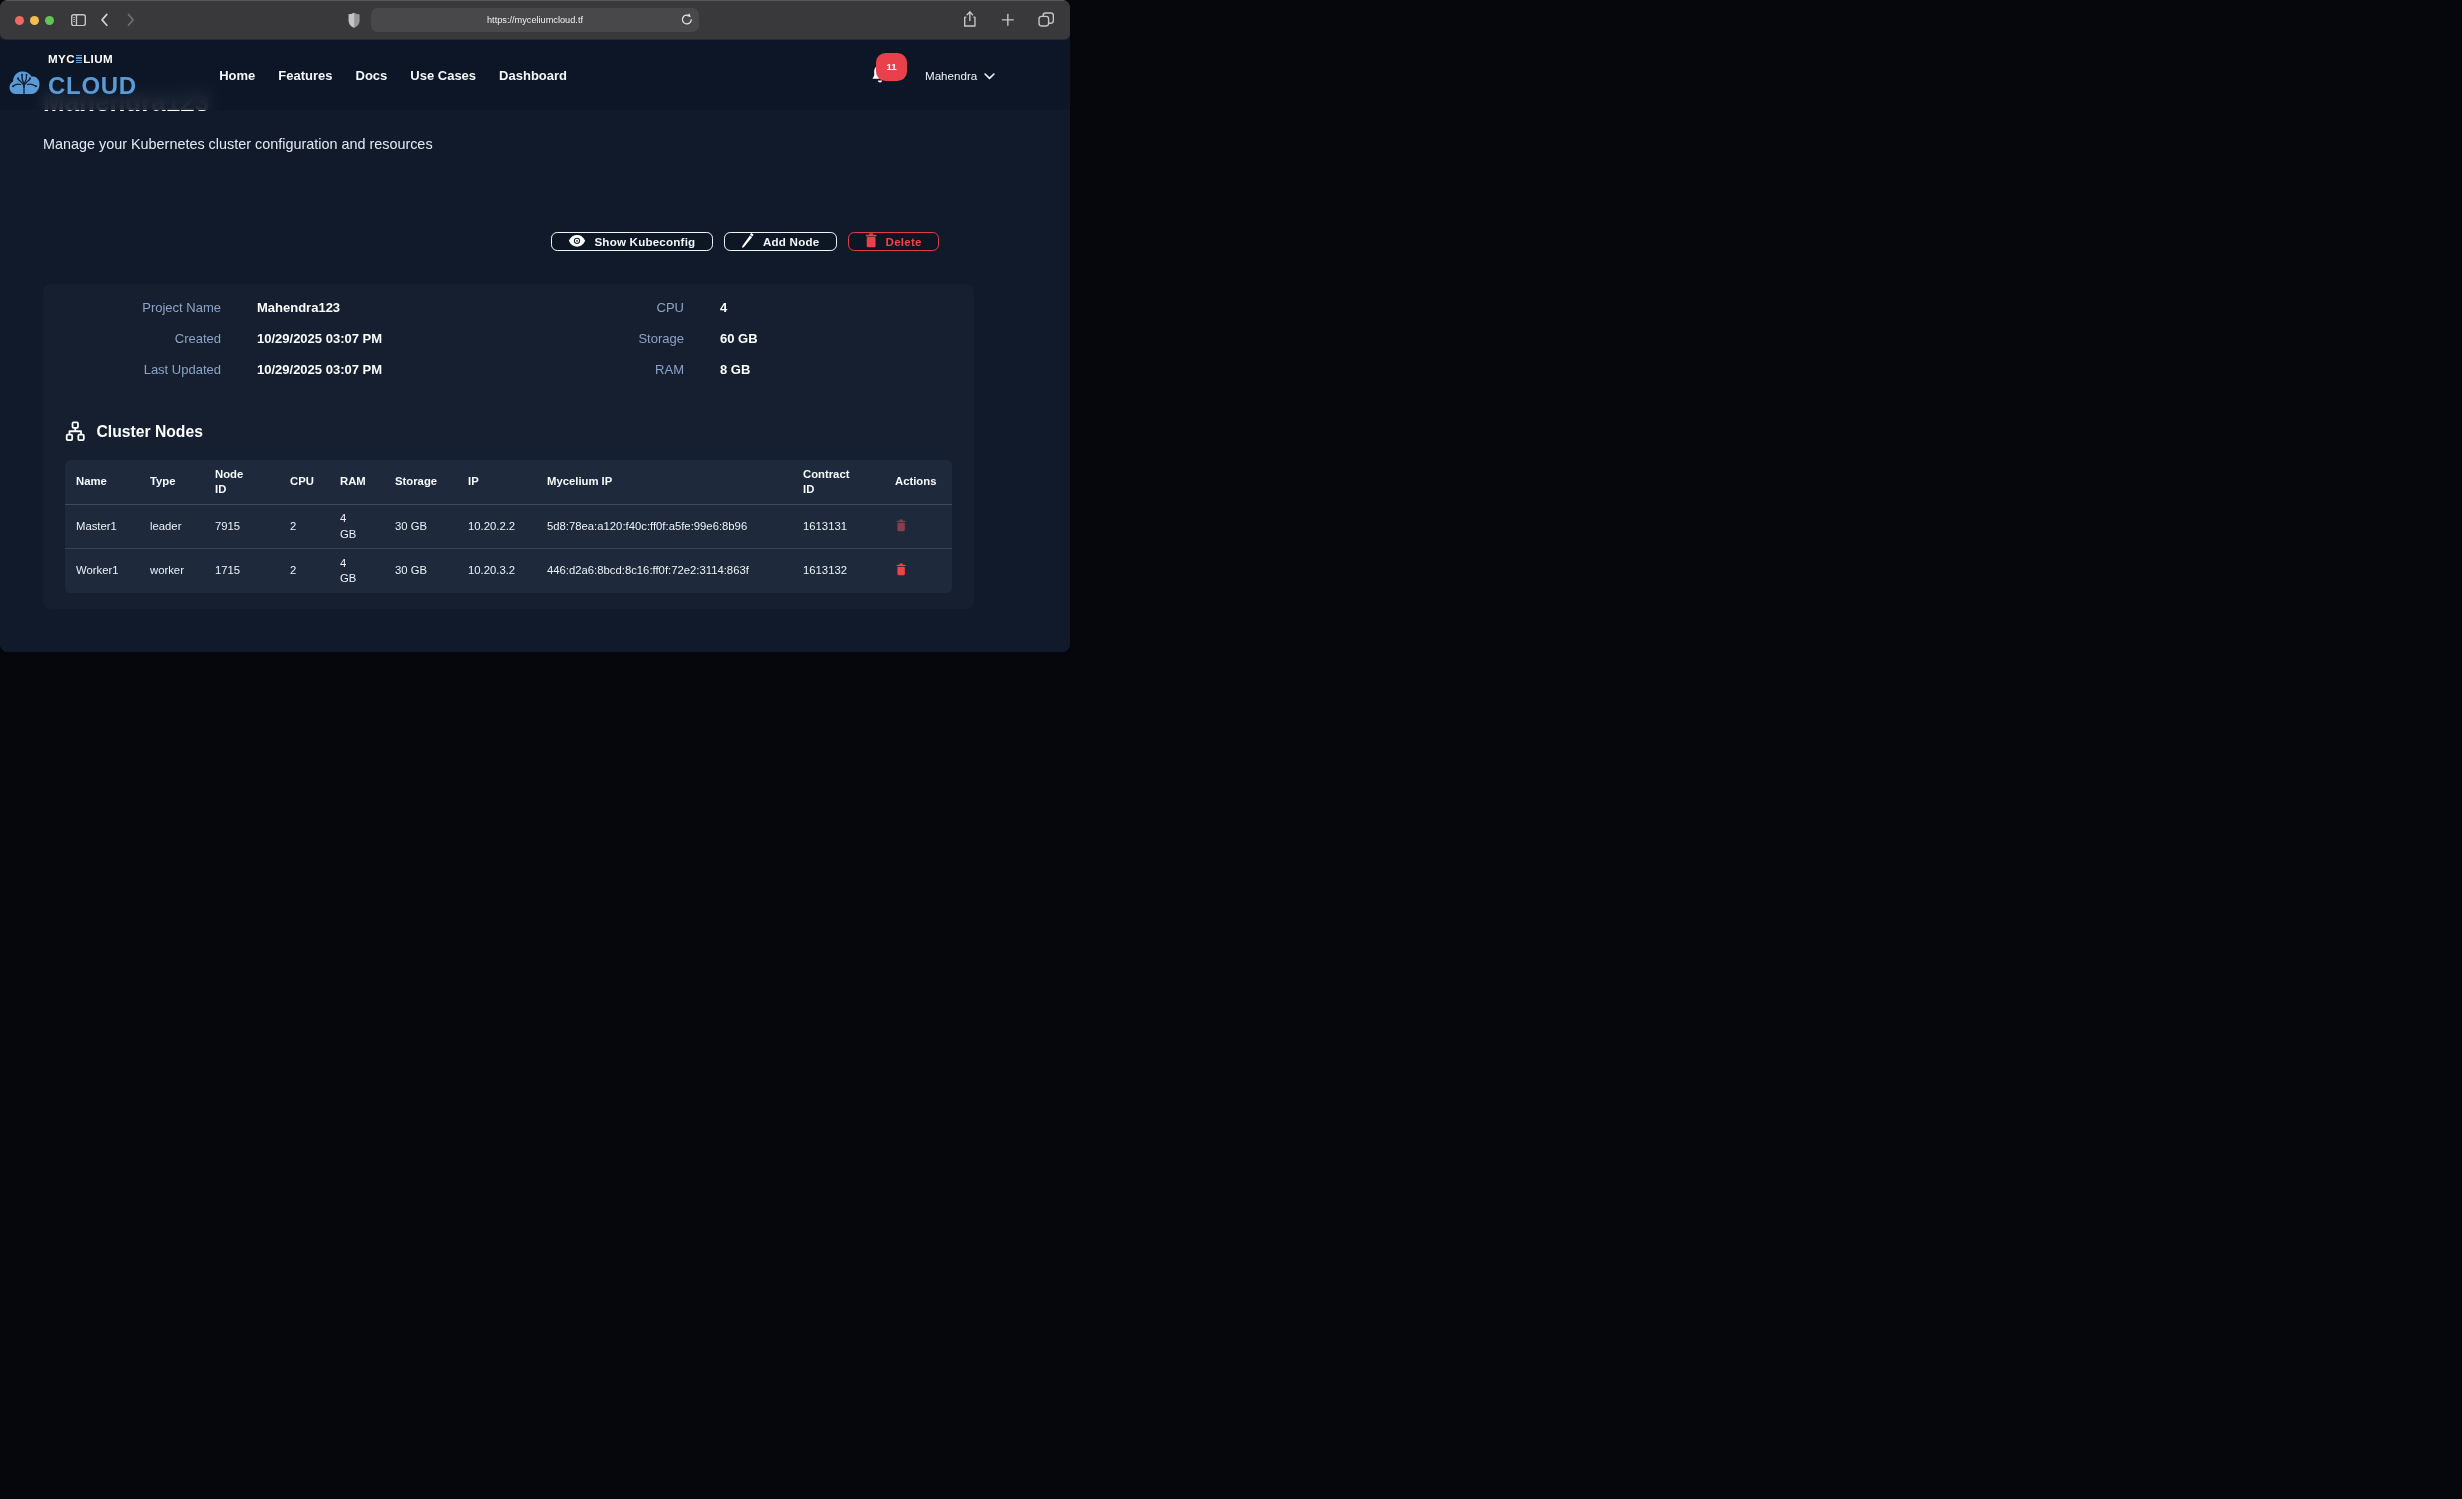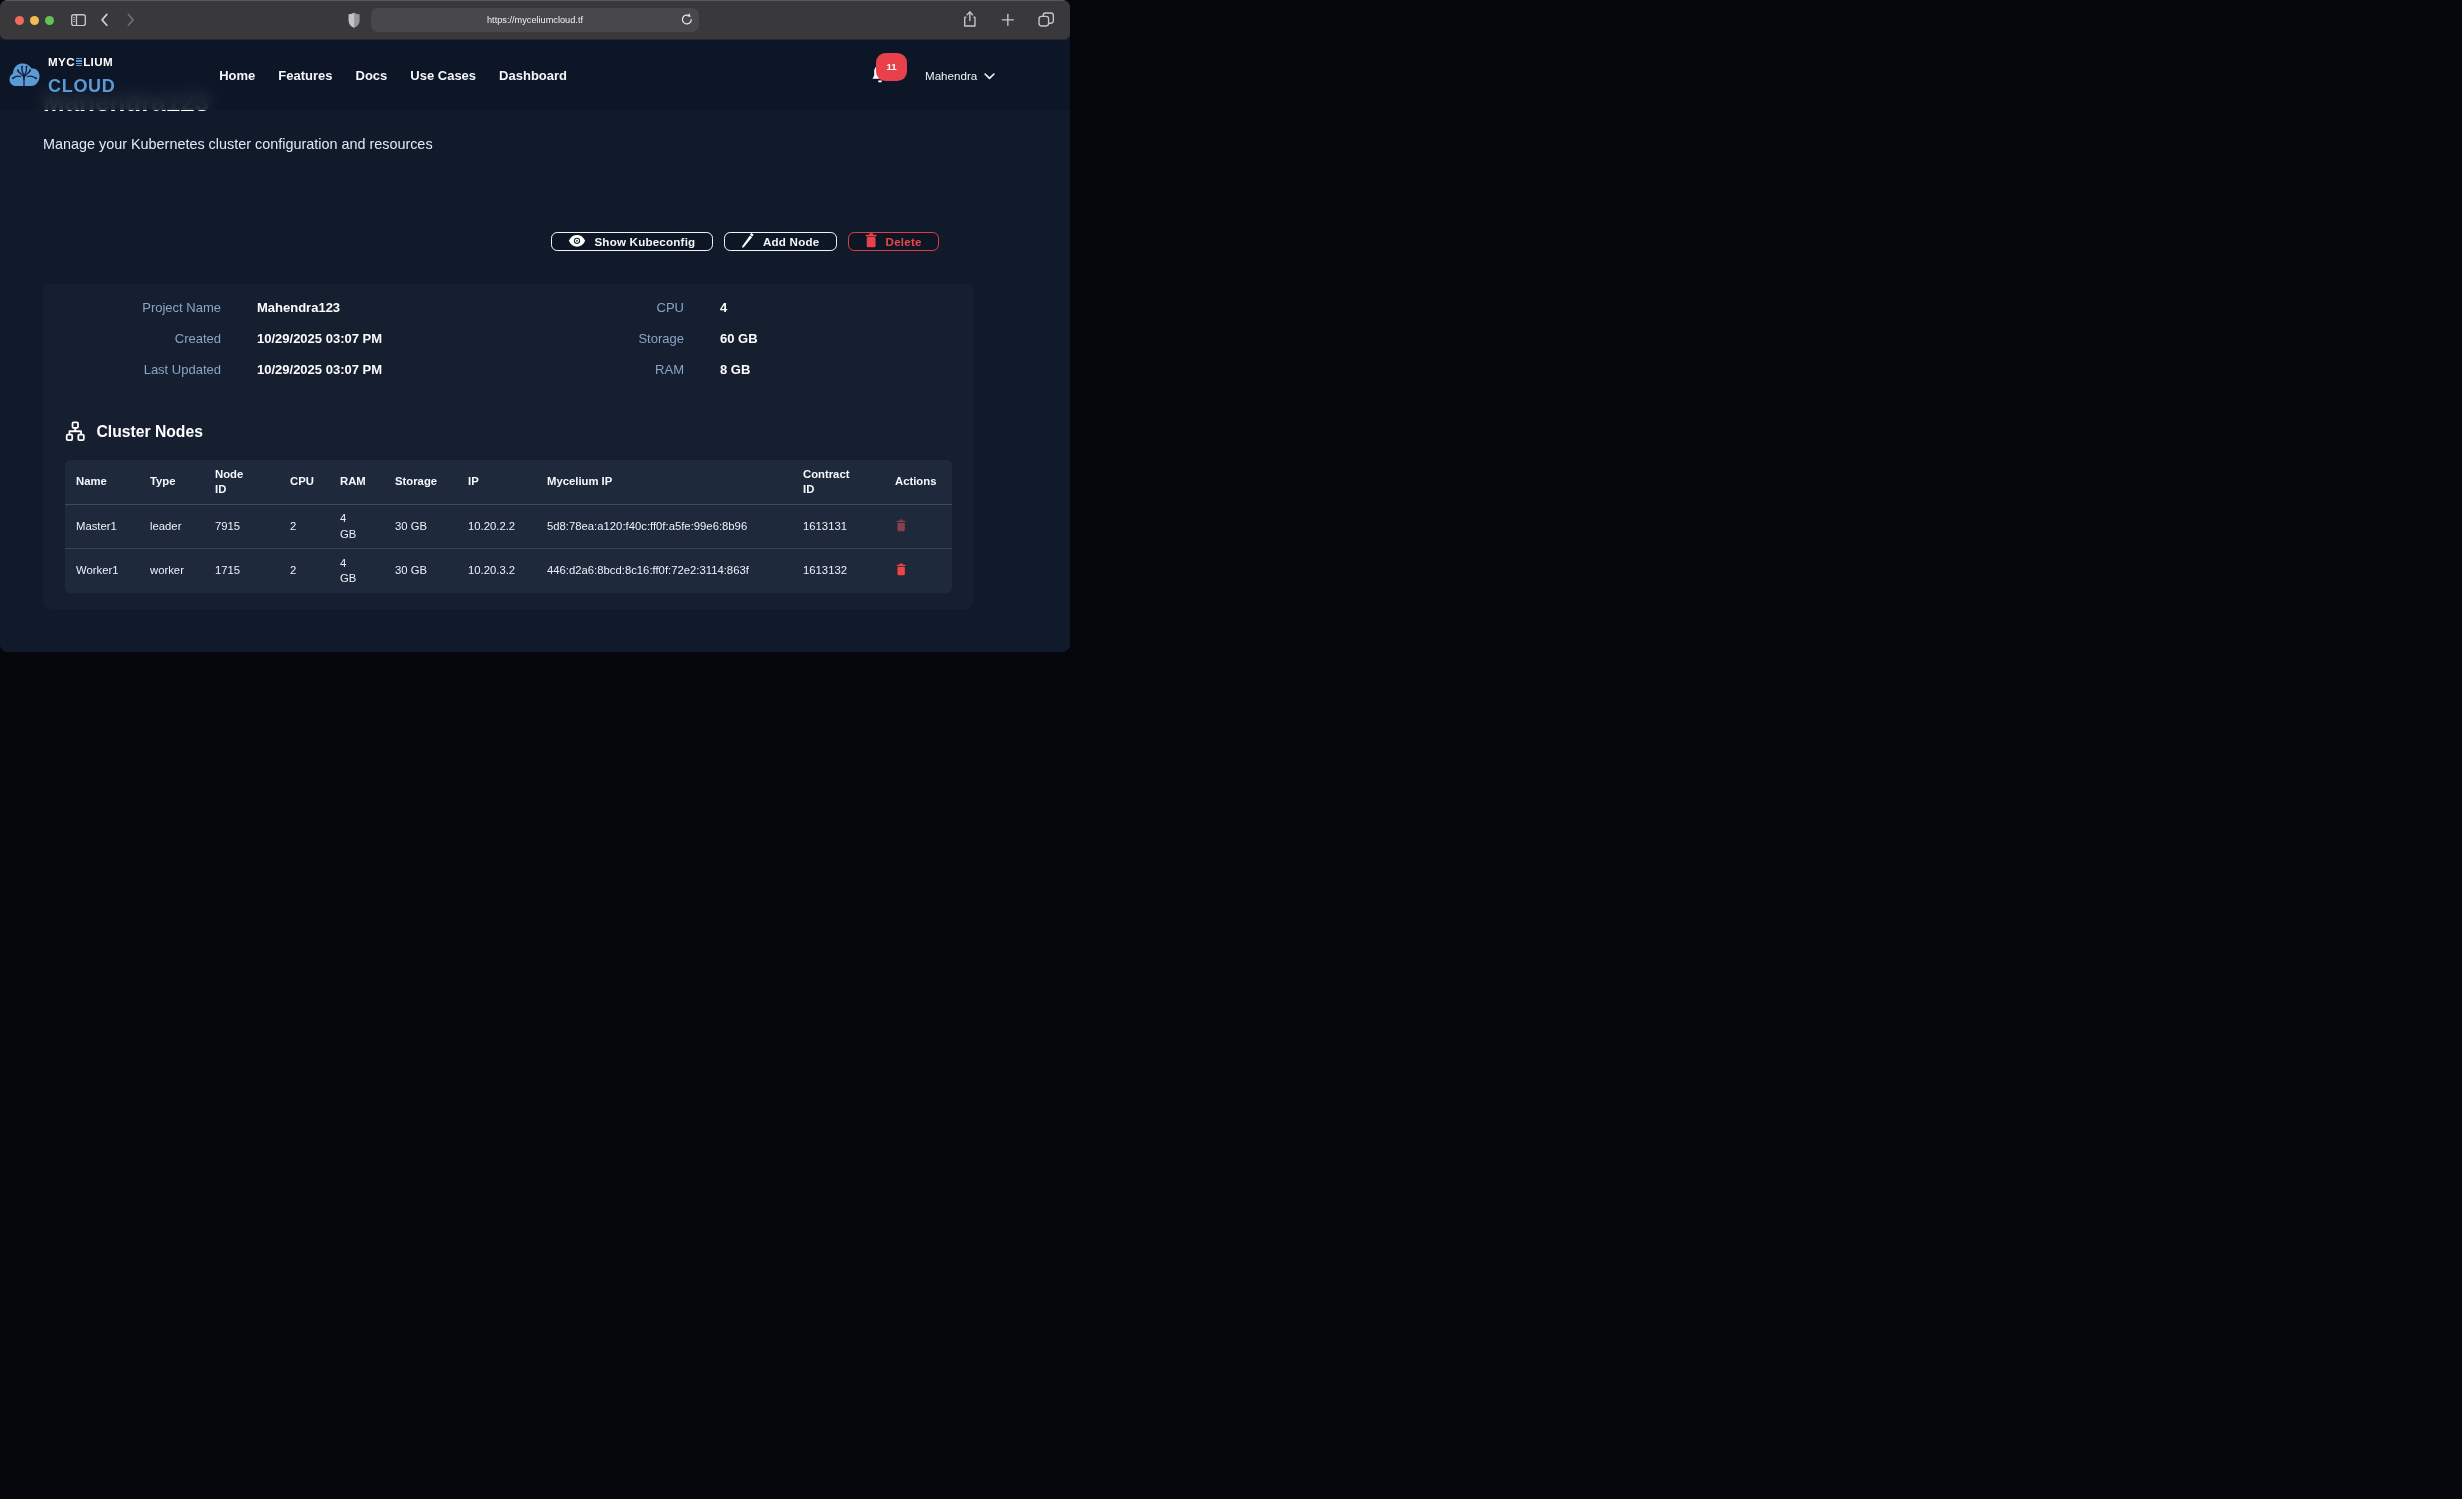--- a/index.html
+++ b/index.html
@@ -26,26 +26,26 @@
             justify-content:center; position:relative; color:#f1f1f2; font-size:9.2px; }
   .reload { position:absolute; right:5.5px; top:4.8px; }
   .chrome-right { position:absolute; right:12.3px; top:8.2px; display:flex; gap:15px; align-items:center; }
 
   
   .viewport { position:absolute; top:40px; left:0; right:0; bottom:0; background:#111a2b; overflow:hidden; }
 
   .site-nav { position:absolute; top:0; left:0; right:0; height:70px; z-index:5;
               background:rgba(13,22,38,.86); backdrop-filter:blur(6.2px); -webkit-backdrop-filter:blur(6.2px);
               display:flex; align-items:center; }
-  .brand { display:flex; align-items:center; gap:6.8px; margin-left:8.2px; width:130px; }
+  .brand { display:flex; align-items:flex-end; gap:6.8px; margin-left:8.2px; width:130px; }
   .brand-text { line-height:1; }
   .brand-l1 { color:#fff; font-weight:800; font-size:11.6px; letter-spacing:0.4px; white-space:nowrap; }
   .e-bars { display:inline-block; width:6.8px; height:8.2px; margin:0 0.7px -0.7px 0.7px;
             background:repeating-linear-gradient(to bottom,#5b9bd5 0 1.4px, transparent 1.4px 2.3px); }
-  .brand-l2 { color:#5b9bd5; font-weight:800; font-size:18px; letter-spacing:0.7px; margin-top:9px; }
+  .brand-l2 { color:#5b9bd5; font-weight:800; font-size:24px; letter-spacing:0.7px; margin-top:9px; }
   .nav-links { display:flex; gap:23px; margin-left:81px; }
   .nav-link { color:#f4f7fb; font-size:13px; font-weight:700; cursor:pointer; white-space:nowrap; }
   .nav-right { position:absolute; right:75px; display:flex; align-items:center; gap:36px; }
   .bell-wrap { position:relative; }
   .badge { position:absolute; top:-11px; left:5.5px; min-width:20.5px; height:28px; padding:0 10px;
            background:#e8414b; border-radius:9.6px; color:#fff; font-size:9.6px; font-weight:700;
            display:flex; align-items:center; justify-content:center; }
   .user-menu { display:flex; align-items:center; gap:6.8px; color:#eef2f8; font-size:11.6px; font-weight:400; cursor:pointer; }
 
   .page-title { position:absolute; top:48px; left:43px; font-size:26px; line-height:29px; font-weight:800; color:#fff; z-index:1; }

